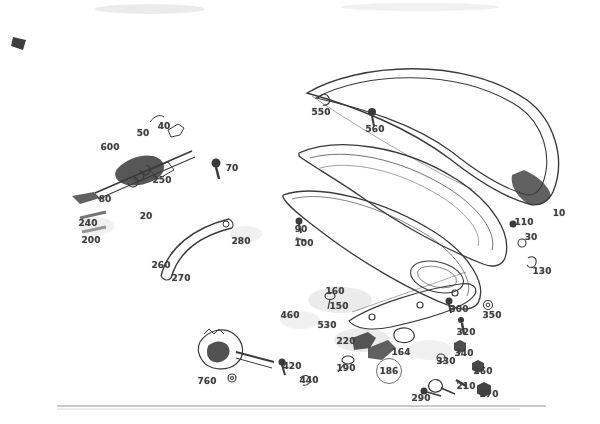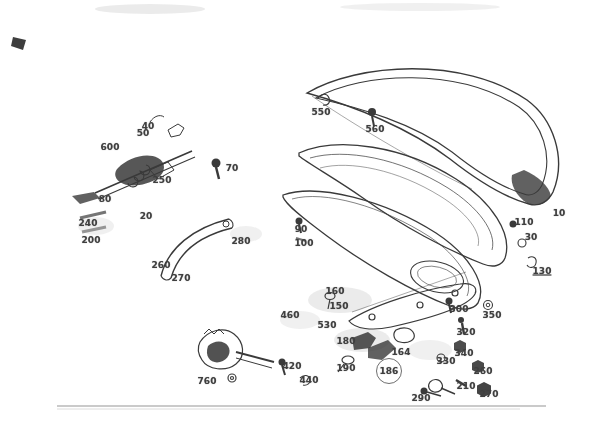--- a/index.html
+++ b/index.html
@@ -183,43 +183,43 @@
 
     <g>
       <path d="M57 406 L546 406" stroke="var(--baseline, #b8b8b8)" stroke-width="1.6" fill="none"></path>
       <path d="M57 409 L520 409" stroke="#dcdcdc" stroke-width="1" fill="none"></path>
     </g>
   </svg>
 
   <div id="labels-layer">
       <div class="label" style="left: 321px; top: 112px;">550</div>
       <div class="label" style="left: 375px; top: 129px;">560</div>
-      <div class="label" style="left: 148px; top: 126px; text-align: right;">40</div>
+      <div class="label" style="left: 164px; top: 126px; text-align: right;">40</div>
       <div class="label" style="left: 143px; top: 133px;">50</div>
       <div class="label" style="left: 110px; top: 147px;">600</div>
       <div class="label" style="left: 232px; top: 168px;">70</div>
       <div class="label" style="left: 162px; top: 180px;">250</div>
       <div class="label" style="left: 146px; top: 216px;">20</div>
       <div class="label" style="left: 85px; top: 199px; padding-left: 40px;">80</div>
       <div class="label" style="left: 88px; top: 223px;">240</div>
       <div class="label" style="left: 91px; top: 240px;">200</div>
       <div class="label" style="left: 241px; top: 241px;">280</div>
       <div class="label" style="left: 161px; top: 265px;">260</div>
       <div class="label" style="left: 181px; top: 278px;">270</div>
       <div class="label" style="left: 301px; top: 229px;">90</div>
       <div class="label" style="left: 304px; top: 243px;">100</div>
       <div class="label" style="left: 559px; top: 213px;">10</div>
       <div class="label" style="left: 524px; top: 222px; text-align: center;">110</div>
       <div class="label" style="left: 531px; top: 237px;">30</div>
-      <div class="label" style="left: 542px; top: 271px; text-decoration: underline;">130</div>
+      <div class="label" style="left: 542px; top: 271px;">130</div>
       <div class="label" style="left: 335px; top: 291px;">160</div>
       <div class="label" style="left: 339px; top: 306px;">150</div>
       <div class="label" style="left: 290px; top: 315px;">460</div>
       <div class="label" style="left: 327px; top: 325px;">530</div>
-      <div class="label" style="left: 346px; top: 341px;">180</div>
+      <div class="label" style="left: 346px; top: 341px;">220</div>
       <div class="label" style="left: 401px; top: 352px;">164</div>
       <div class="label" style="left: 346px; top: 368px;">190</div>
       <div class="label circled" style="left: 389px; top: 371px;">186</div>
       <div class="label" style="left: 207px; top: 381px;">760</div>
       <div class="label" style="left: 292px; top: 366px;">420</div>
       <div class="label" style="left: 309px; top: 380px;">440</div>
       <div class="label" style="left: 459px; top: 309px;">300</div>
       <div class="label" style="left: 492px; top: 315px;">350</div>
       <div class="label" style="left: 466px; top: 332px;">320</div>
       <div class="label" style="left: 464px; top: 353px;">340</div>

